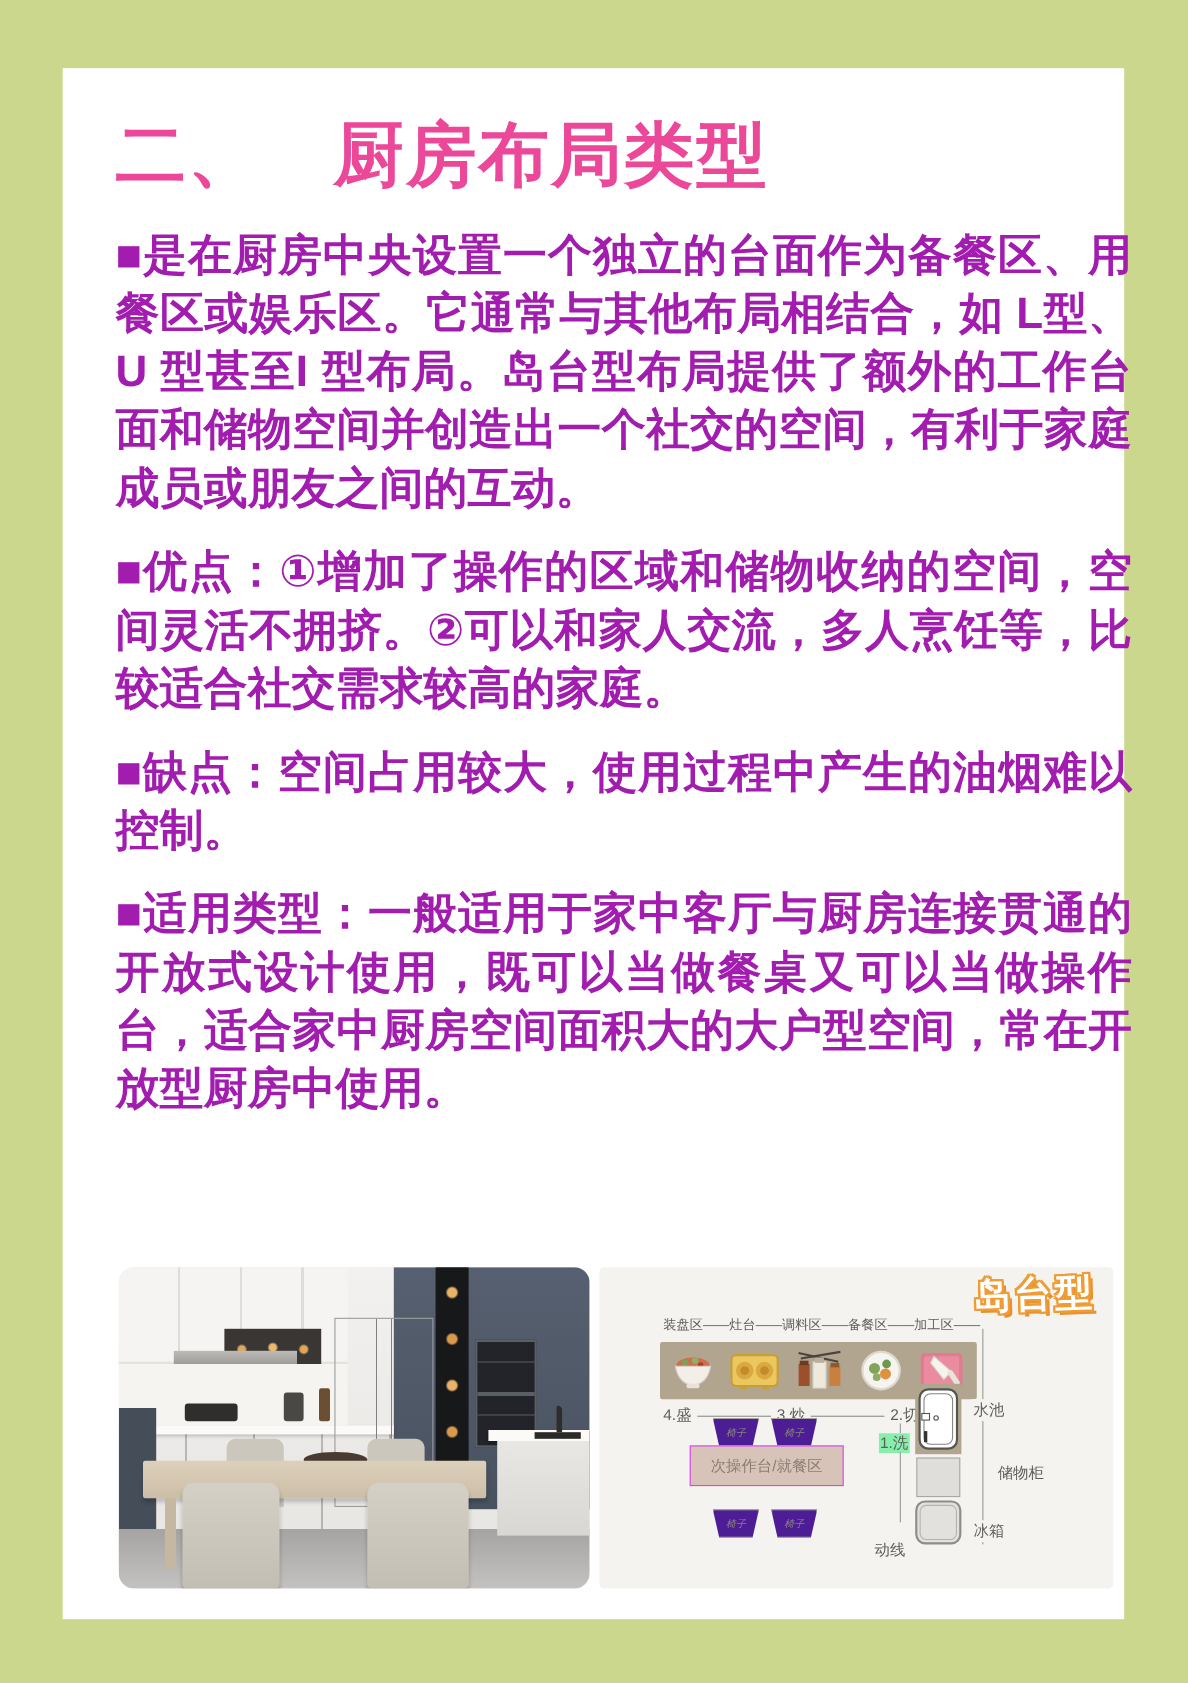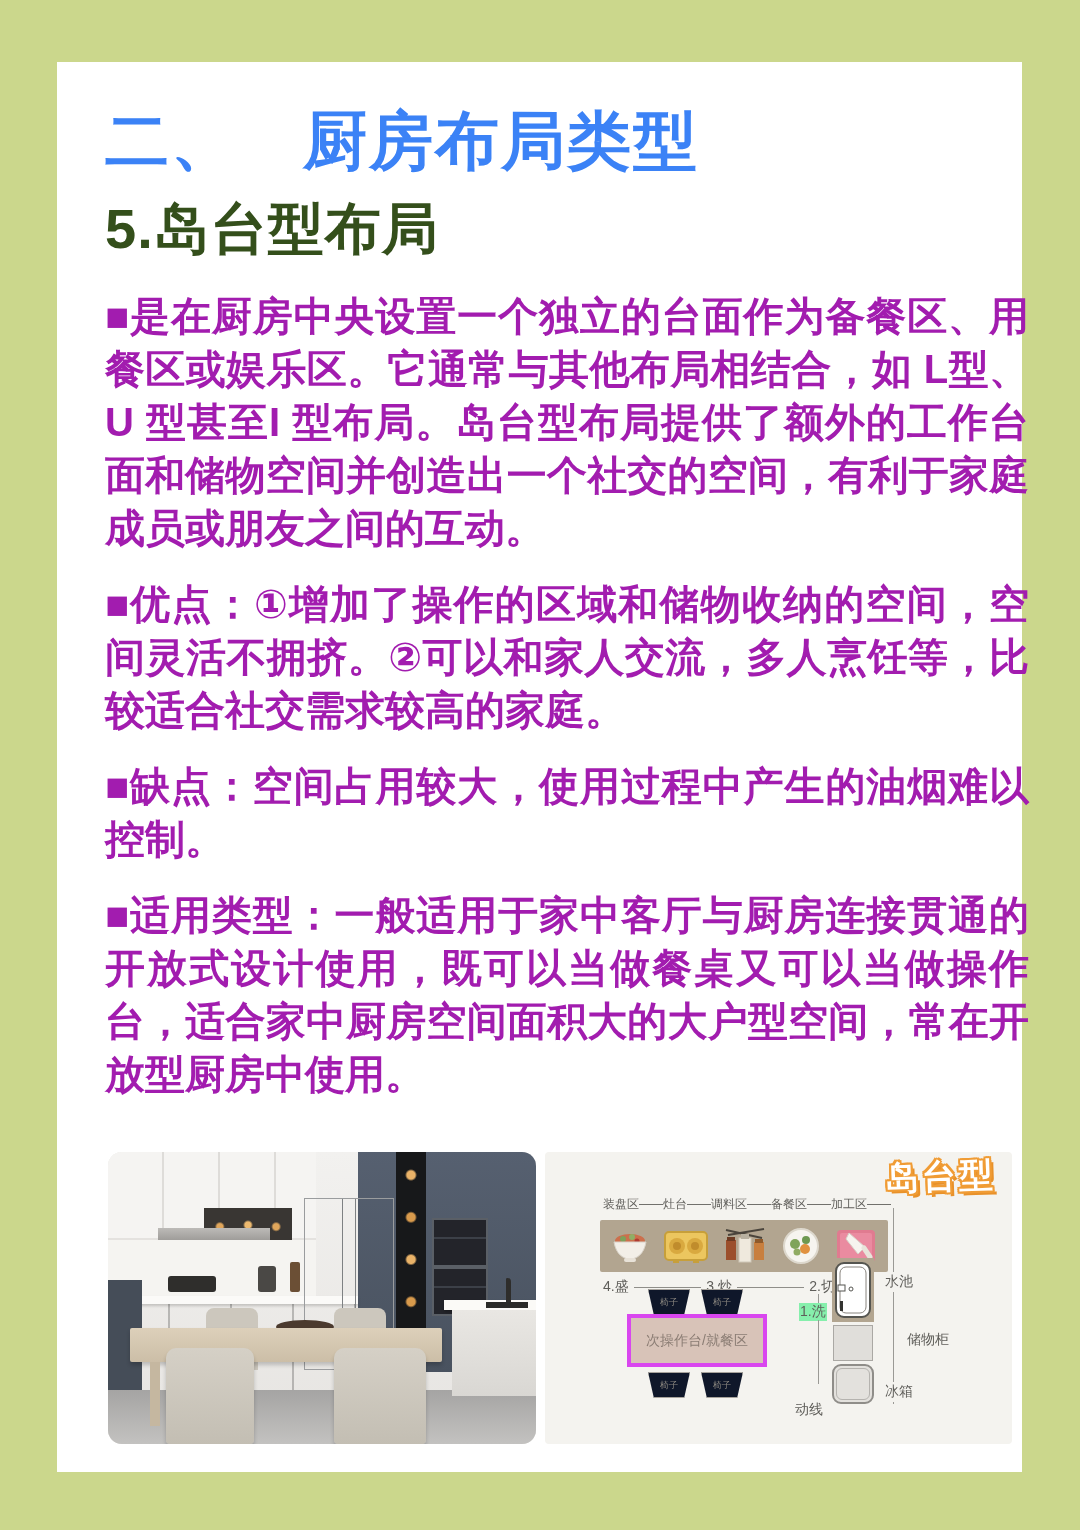--- a/index.html
+++ b/index.html
@@ -9,21 +9,21 @@
     font-family:"Liberation Sans","DejaVu Sans",sans-serif;
     overflow:hidden;
   }
   .content{
     position:absolute;left:57px;top:62px;width:965px;height:1410px;
     background:#ffffff;
   }
   .text-col{position:absolute;left:48px;top:40px;width:924px;color:#344f1b;}
   .page-title{
     font-size:64px;font-weight:900;line-height:78px;margin:0;
-    letter-spacing:2px;color:#3b82f6;
+    letter-spacing:2px;color:#ec4899;
   }
   .page-subtitle{
     font-size:56px;font-weight:900;line-height:70px;margin:14px 0 0;
     letter-spacing:1px;color:#344f1b;
   }
   .body-par{
     font-size:40px;font-weight:700;line-height:53px;margin:23px 0 0;
     text-align:justify;letter-spacing:0;color:#a21caf;
   }
   .body-par.first{margin-top:26px;}
@@ -93,43 +93,42 @@
     display:flex;align-items:center;justify-content:space-around;padding:0 4px;box-sizing:border-box;}
   .dg-counter svg{display:block;}
   .dg-steps{position:absolute;left:58px;top:126px;width:232px;display:flex;align-items:center;font-size:14px;}
   .dg-steps .ln{flex:1;border-top:1px solid #8f8e89;margin:0 5px;}
   .dg-vline{position:absolute;width:0;border-left:1px solid #9a9995;}
   .v-cut{left:273px;top:142px;height:9px;}
   .v-flow{left:273px;top:168px;height:64px;}
   .v-right{left:348px;top:56px;height:196px;}
   .dg-wash{position:absolute;left:254px;top:151px;font-size:14px;background:#86efac;padding:0 1px;}
   .dg-flow-label{position:absolute;left:250px;top:249px;font-size:14px;background:#f4f3ef;}
-  .dg-chair{position:absolute;width:42px;height:26px;background:#0f172a;border:1px solid #a7a39c;
+  .dg-chair{position:absolute;width:42px;height:26px;background:#4c1d95;border:1px solid #a7a39c;
     clip-path:polygon(0 0,100% 0,86% 100%,14% 100%);
-    display:flex;align-items:center;justify-content:center;font-size:9px;color:#8a867f;box-sizing:border-box;}
+    display:flex;align-items:center;justify-content:center;font-size:9px;color:#8a867f;box-sizing:border-box;font-style:italic;}
   .c1{left:103px;top:137px;} .c2{left:156px;top:137px;}
   .c3{left:103px;top:220px;} .c4{left:156px;top:220px;}
-  .dg-table{position:absolute;left:82px;top:162px;width:140px;height:53px;background:#d8c3b8;border:4px solid #d946ef;
+  .dg-table{position:absolute;left:82px;top:162px;width:140px;height:37px;background:#d8c3b8;border:1px solid #d946ef;
     display:flex;align-items:center;justify-content:center;font-size:14px;color:#8b7d74;box-sizing:border-box;}
   .dg-sink{position:absolute;left:287px;top:106px;width:42px;height:64px;background:#b2a590;display:flex;align-items:center;justify-content:center;}
   .dg-storage{position:absolute;left:288px;top:173px;width:40px;height:36px;background:#e0deda;border:1px solid #aaa8a4;box-sizing:border-box;}
   .dg-fridge{position:absolute;left:287px;top:212px;width:42px;height:40px;background:#e3e1dd;border:2px solid #8f8d89;border-radius:9px;box-sizing:border-box;}
   .dg-fridge-inner{width:32px;height:30px;margin:2px auto;border:1px solid #b5b3af;border-radius:6px;}
   .dg-right-label{position:absolute;font-size:14px;background:#f4f3ef;padding:1px 2px;}
   .r-sink{left:338px;top:120px;}
   .r-storage{left:334px;top:178px;margin-left:26px;}
   .r-fridge{left:338px;top:230px;}
 </style>
 </head>
 <body>
 
 <div class="content">
   <div class="text-col">
     <h1 class="page-title">二、　厨房布局类型</h1>
-    <h2 class="page-subtitle">5.岛台型布局</h2>
     <p class="body-par first">■是在厨房中央设置一个独立的台面作为备餐区、用餐区或娱乐区。它通常与其他布局相结合，如 L型、U 型甚至I 型布局。岛台型布局提供了额外的工作台面和储物空间并创造出一个社交的空间，有利于家庭成员或朋友之间的互动。</p>
     <p class="body-par">■优点：①增加了操作的区域和储物收纳的空间，空间灵活不拥挤。②可以和家人交流，多人烹饪等，比较适合社交需求较高的家庭。</p>
     <p class="body-par">■缺点：空间占用较大，使用过程中产生的油烟难以控制。</p>
     <p class="body-par">■适用类型：一般适用于家中客厅与厨房连接贯通的开放式设计使用，既可以当做餐桌又可以当做操作台，适合家中厨房空间面积大的大户型空间，常在开放型厨房中使用。</p>
   </div>
 
   <div class="figures">
 
     <div class="photo">
       <div class="ph-wall"></div>

